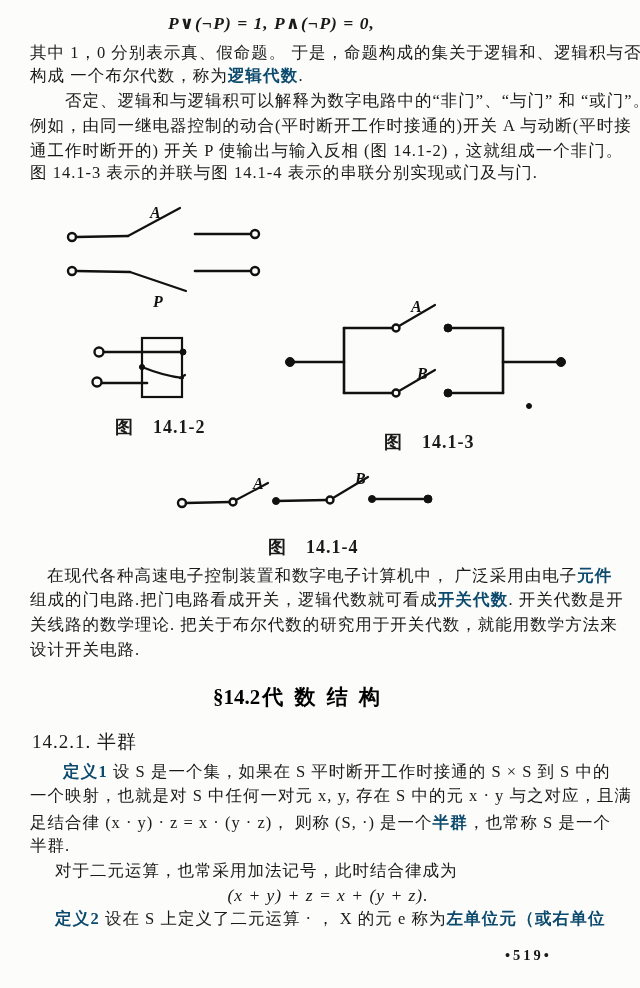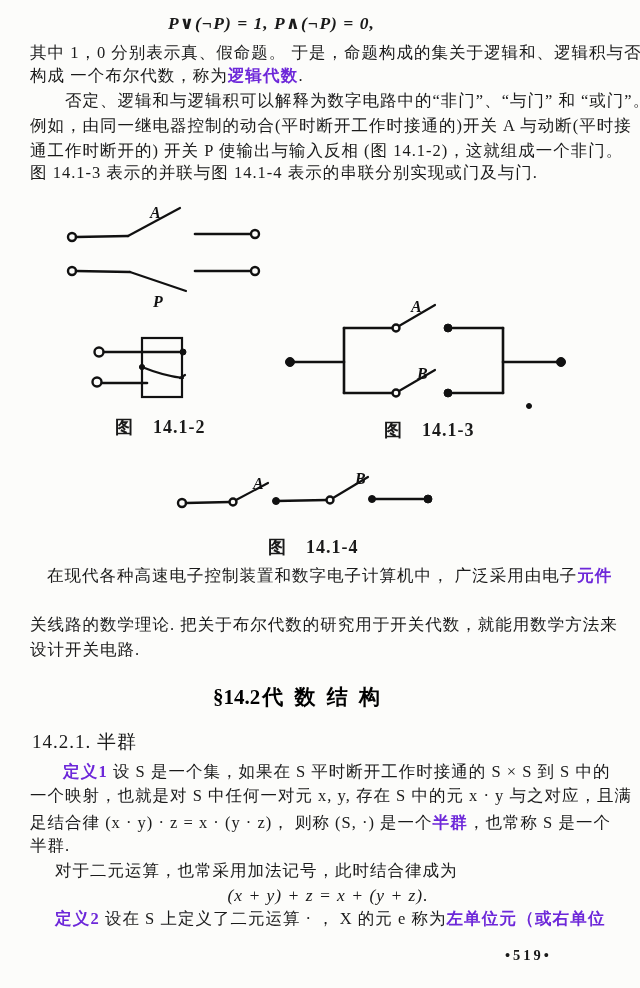--- a/index.html
+++ b/index.html
@@ -2,21 +2,21 @@
 <html><head>
 <meta charset="utf-8">
 <style>
   html,body{margin:0;padding:0;background:#e8e8e4;}
   .page{
     position:relative;width:640px;height:988px;margin:0 auto;
     background:#fcfcfa;color:#1a1a1a;overflow:hidden;
     font-family:"Liberation Serif","DejaVu Serif",serif;
   }
   .line{position:absolute;white-space:nowrap;font-size:16.5px;letter-spacing:1px;line-height:1.2;}
-  .line b{font-weight:700;color:#6d28d9;letter-spacing:1.2px;}
+  .line b{font-weight:700;color:#0c4a6e;letter-spacing:1.2px;}
   .formula{position:absolute;white-space:nowrap;font-style:italic;font-weight:700;font-size:17.5px;letter-spacing:1px;}
   .center{left:0;right:0;text-align:center;}
   .section-heading{position:absolute;white-space:nowrap;font-weight:700;font-size:21px;color:#000;}
   .section-heading .sec-title{margin-left:2px;letter-spacing:3px;}
   .subsection-heading{position:absolute;white-space:nowrap;font-size:19px;letter-spacing:1px;}
   .fig-caption{position:absolute;white-space:nowrap;font-size:18px;letter-spacing:1px;font-weight:700;}
   .page-number{position:absolute;font-size:14.5px;font-weight:700;letter-spacing:3px;}
   svg{position:absolute;overflow:visible;}
   svg line, svg path, svg rect{stroke:#111;fill:none;stroke-linecap:round;}
   .w2{stroke-width:2.2px;}
@@ -90,21 +90,21 @@
       <line class="w2" x1="117" y1="98" x2="153" y2="77"></line>
       <text class="switch-label" x="135" y="86">B</text>
       <circle class="filled" cx="166" cy="100" r="4"></circle>
       <line class="w25" x1="166" y1="100" x2="221" y2="100"></line>
     </g>
     <line class="w25" x1="221" y1="35" x2="221" y2="100"></line>
     <line class="w25" x1="221" y1="69" x2="276" y2="69"></line>
     <circle class="filled" cx="279" cy="69" r="4.5"></circle>
     <circle class="filled" cx="247" cy="113" r="2.5"></circle>
   </svg>
-  <div class="fig-caption" style="left:384px;top:418px;text-align:center;">图　14.1-3</div>
+  <div class="fig-caption" style="left:384px;top:430px;text-align:center;">图　14.1-3</div>
 
   <svg style="left:170px;top:462px;" width="270" height="50" viewBox="0 0 270 50">
     <g>
       <circle class="open" cx="12" cy="41" r="4"></circle>
       <line class="w25" x1="16" y1="41" x2="60" y2="40"></line>
       <circle class="open" cx="63" cy="40" r="3.5"></circle>
       <line class="w2" x1="66" y1="38" x2="98" y2="21"></line>
       <text class="switch-label" x="83" y="27">A</text>
     </g>
     <g>
@@ -114,20 +114,21 @@
       <line class="w2" x1="163" y1="36" x2="198" y2="15"></line>
       <text class="switch-label" x="185" y="22">B</text>
     </g>
     <circle class="filled" cx="202" cy="37" r="3.5"></circle>
     <line class="w25" x1="202" y1="37" x2="257" y2="37"></line>
     <circle class="filled" cx="258" cy="37" r="4"></circle>
   </svg>
   <div class="fig-caption" style="left:268px;top:535px;">图　14.1-4</div>
 
   <div class="line" style="left:47px;top:566px;"><span>在现代各种高速电子控制装置和数字电子计算机中， 广泛采用由电子</span><b>元件</b></div>
+  <div class="line" style="left:30px;top:590px;"><span>组成的门电路.把门电路看成开关，逻辑代数就可看成</span><b>开关代数</b><span>.  开关代数是开</span></div>
   <div class="line" style="left:30px;top:615px;">关线路的数学理论.  把关于布尔代数的研究用于开关代数，就能用数学方法来</div>
   <div class="line" style="left:30px;top:640px;">设计开关电路.</div>
 
   <div class="section-heading" style="left:213px;top:683px;"><span class="sec-num">§14.2</span><span class="sec-title">代 数 结 构</span></div>
 
   <div class="subsection-heading" style="left:32px;top:729px;">14.2.1. 半群</div>
 
   <div class="line" style="left:63px;top:762px;"><b>定义1</b><span>  设 S 是一个集，如果在 S 平时断开工作时接通的 S × S 到 S 中的</span></div>
   <div class="line" style="left:30px;top:786px;">一个映射，也就是对 S 中任何一对元 x, y,  存在 S 中的元 x · y 与之对应，且满</div>
   <div class="line" style="left:30px;top:813px;"><span>足结合律 (x · y) · z = x · (y · z)， 则称 (S, ·) 是一个</span><b>半群</b><span>，也常称 S 是一个</span></div>

